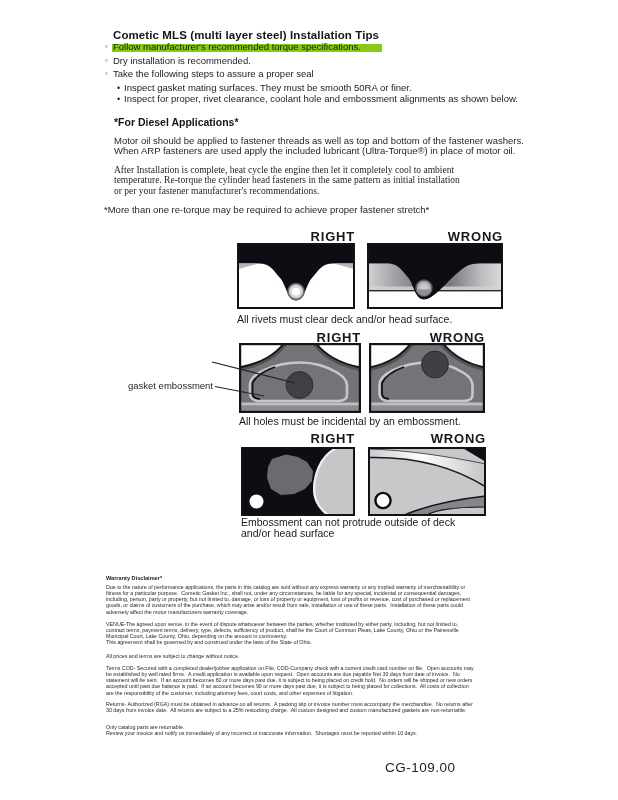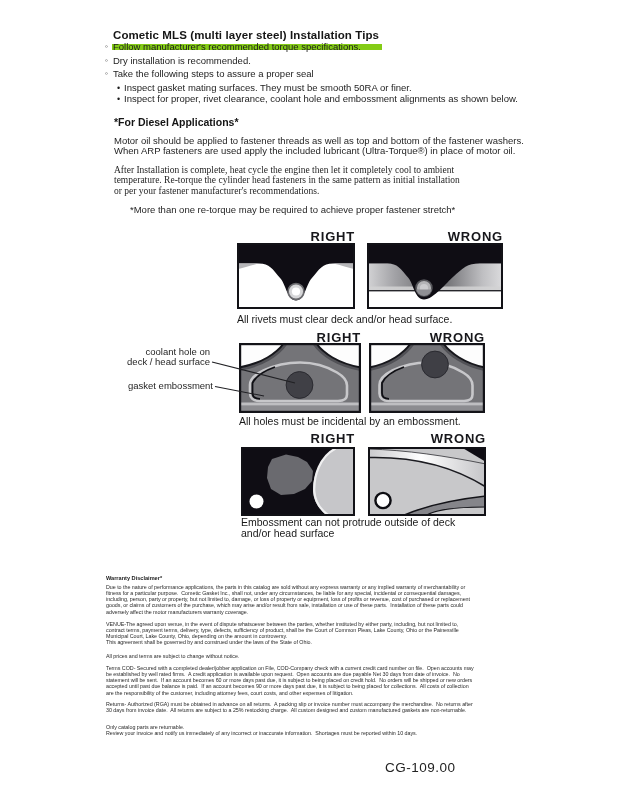--- a/index.html
+++ b/index.html
@@ -3,21 +3,21 @@
 <meta charset="utf-8">
 <style>
   html,body{margin:0;padding:0;background:#e8e8e8;}
   .page{position:relative;width:618px;height:800px;background:#ffffff;overflow:hidden;
         font-family:"Liberation Sans","DejaVu Sans",sans-serif;color:#1c1c1c;}
   .abs{position:absolute;}
   .pre{white-space:pre-line;}
   .mono-pre{white-space:pre;}
 
   .title{font-size:11.5px;font-weight:bold;letter-spacing:.1px;
-         border-bottom:6px solid #84cc16;padding:0 3px 2.5px 1px;color:#151515;}
+         border-bottom:8px solid #84cc16;padding:0 3px 2.5px 1px;color:#151515;}
 
   .bul-row{display:flex;margin-bottom:3.4px;font-size:9.5px;line-height:10.3px;}
   .bul-marker{width:8px;flex:0 0 8px;font-size:8px;line-height:10.3px;text-align:left;}
   .sub-row{display:flex;margin-bottom:0.8px;font-size:9.5px;line-height:10.3px;}
   .sub-marker{width:7px;flex:0 0 7px;font-size:9px;line-height:10.3px;}
 
   .h2{font-size:10.5px;font-weight:bold;color:#151515;}
   .para{font-size:9.5px;line-height:10.3px;width:440px;color:#1f1f1f;}
 
   .dlabel{font-size:13px;font-weight:bold;letter-spacing:.8px;text-align:right;color:#17171b;}
@@ -63,21 +63,21 @@
       <span>Inspect for proper, rivet clearance, coolant hole and embossment alignments as shown below.</span>
     </div>
   </div>
 
   <div class="abs h2" style="left:114px;top:116px;">*For Diesel Applications*</div>
   <div class="abs para pre" style="left:114px;top:135.5px;">Motor oil should be applied to fastener threads as well as top and bottom of the fastener washers.
 When ARP fasteners are used apply the included lubricant (Ultra-Torque®) in place of motor oil.</div>
   <div class="abs para pre" style="left:114px;top:165px;font-family:Liberation Serif, serif;">After Installation is complete, heat cycle the engine then let it completely cool to ambient
 temperature. Re-torque the cylinder head fasteners in the same pattern as initial installation
 or per your fastener manufacturer's recommendations.</div>
-  <div class="abs para" style="left:130px;top:205px;">*More than one re-torque may be required to achieve proper fastener stretch*</div>
+  <div class="abs para" style="left:104px;top:205px;">*More than one re-torque may be required to achieve proper fastener stretch*</div>
 
   <div class="abs dlabel" style="left:237px;top:229px;width:118px;">RIGHT</div>
   <div class="abs dlabel" style="left:367px;top:229px;width:136px;">WRONG</div>
 
   <div class="abs" style="left:237px;top:243px;">
     <svg width="118" height="66" viewBox="0 0 118 66">
       <rect width="118" height="66" fill="#ffffff"></rect>
       <path d="M0 0 H118 V20.5 H96 C85.5 20.5 82.5 26 74.5 35.5 C69 42 67.5 57.5 59 57.5 C50.5 57.5 49 42 43.5 35.5 C35.5 26 32.5 20.5 22 20.5 H0 Z" fill="#0f0d14"></path>
       <path d="M0 20.5 H22 C14.5 22 6 25 0 26.3 Z" fill="#b6b6b9"></path>
       <path d="M118 20.5 H96 C103.5 22 112 25 118 26.3 Z" fill="#b6b6b9"></path>
@@ -112,22 +112,20 @@
       <rect x="48" y="46.5" width="18" height="8" fill="#8f8f94" clip-path="url(#rivclip)"></rect>
       <rect x="1" y="1" width="134" height="64" fill="none" stroke="#121217" stroke-width="2"></rect>
     </svg>
   </div>
 
   <div class="abs caption" style="left:237px;top:314px;">All rivets must clear deck and/or head surface.</div>
 
   <div class="abs dlabel" style="left:239px;top:330px;width:122px;">RIGHT</div>
   <div class="abs dlabel" style="left:369px;top:330px;width:116px;">WRONG</div>
 
-  <div class="abs ann pre" style="left:80px;top:346.5px;width:130px;">coolant hole on
-deck / head surface</div>
   <div class="abs ann" style="left:80px;top:380.5px;width:133px;">gasket embossment</div>
 
   <div class="abs" style="left:239px;top:343px;">
     <svg width="122" height="70" viewBox="0 0 122 70">
       <rect width="122" height="70" fill="#747478"></rect>
       <path d="M45 0 C38 10 23 20.5 0 24.5" stroke="#515156" stroke-width="7" fill="none"></path>
       <path d="M77 0 C84 10 99 20.5 122 24.5" stroke="#515156" stroke-width="7" fill="none"></path>
       <path d="M0 0 H45 C38 10 23 20.5 0 24.5 Z" fill="#fdfdfd" stroke="#17171c" stroke-width="2"></path>
       <path d="M122 0 H77 C84 10 99 20.5 122 24.5 Z" fill="#fdfdfd" stroke="#17171c" stroke-width="2"></path>
       <rect x="0" y="59.5" width="122" height="3.2" fill="#bebec1"></rect>

